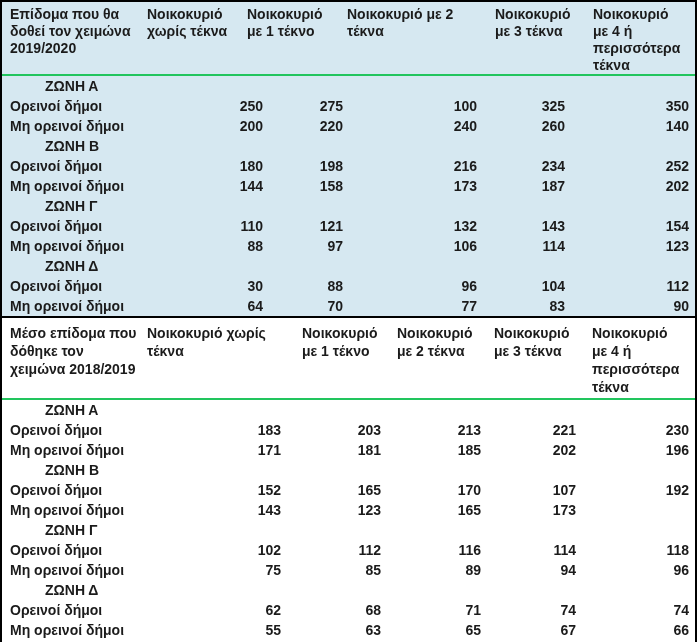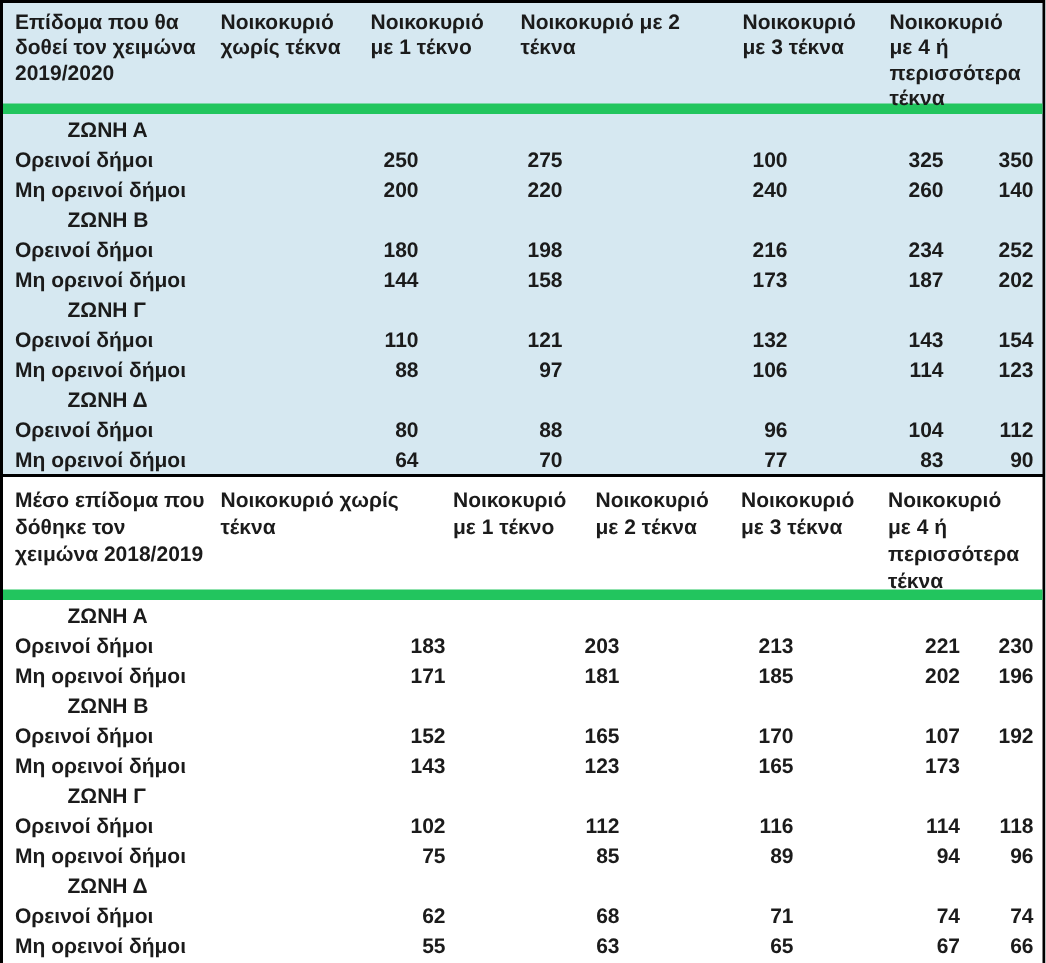--- a/index.html
+++ b/index.html
@@ -20,21 +20,21 @@
     height: 318px;
   }
   .tbl2 {
     background: #ffffff;
     border: 2px solid #000000;
     border-top: none;
     height: 360px;
   }
   .hdr-row {
     display: grid;
-    border-bottom: 7px solid #22c55e;
+    border-bottom: 2px solid #22c55e;
     box-sizing: border-box;
   }
   .tbl1 .hdr-row { height: 74px; }
   .tbl2 .hdr-row { height: 82px; }
   .hdr-row .cell {
     padding: 4px 10px 0 0;
     line-height: 17px;
   }
   .tbl2 .hdr-row .cell { padding-top: 6px; line-height: 18px; }
   .grid-h1 { grid-template-columns: 145px 100px 100px 148px 98px 1fr; }
@@ -44,21 +44,20 @@
   .cell.title, .cell.label, .zone-row { padding-left: 8px; }
   .zone-row {
     height: 20px;
     line-height: 20px;
     padding-left: 43px;
   }
   .data-row {
     display: grid;
     height: 20px;
     line-height: 20px;
-    gap: 16px;
   }
   .cell.num {
     text-align: right;
     padding-right: 6px;
   }
 </style>
 </head>
 <body>
 
 <div class="wrap">
@@ -120,21 +119,21 @@
           <div class="cell label">Μη ορεινοί δήμοι</div>
           <div class="cell num">88</div>
           <div class="cell num">97</div>
           <div class="cell num">106</div>
           <div class="cell num">114</div>
           <div class="cell num">123</div>
         </div>
         <div class="zone-row">ΖΩΝΗ Δ</div>
         <div class="data-row grid-t1">
           <div class="cell label">Ορεινοί δήμοι</div>
-          <div class="cell num">80</div>
+          <div class="cell num">30</div>
           <div class="cell num">88</div>
           <div class="cell num">96</div>
           <div class="cell num">104</div>
           <div class="cell num">112</div>
         </div>
         <div class="data-row grid-t1">
           <div class="cell label">Μη ορεινοί δήμοι</div>
           <div class="cell num">64</div>
           <div class="cell num">70</div>
           <div class="cell num">77</div>

